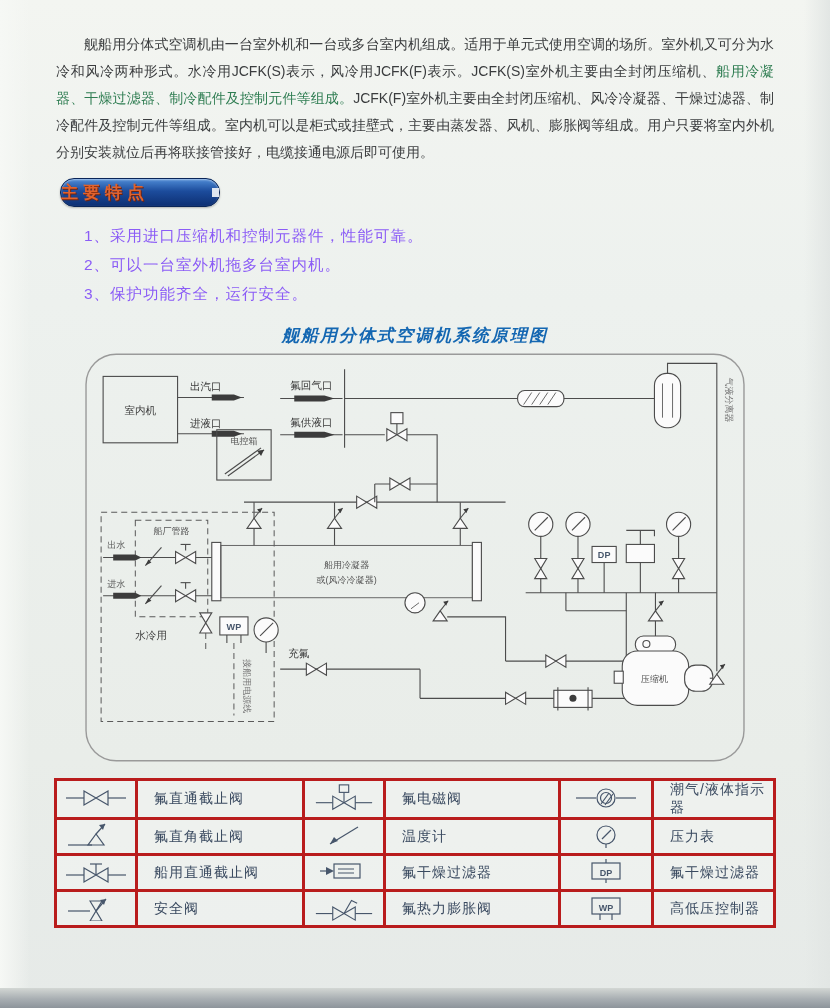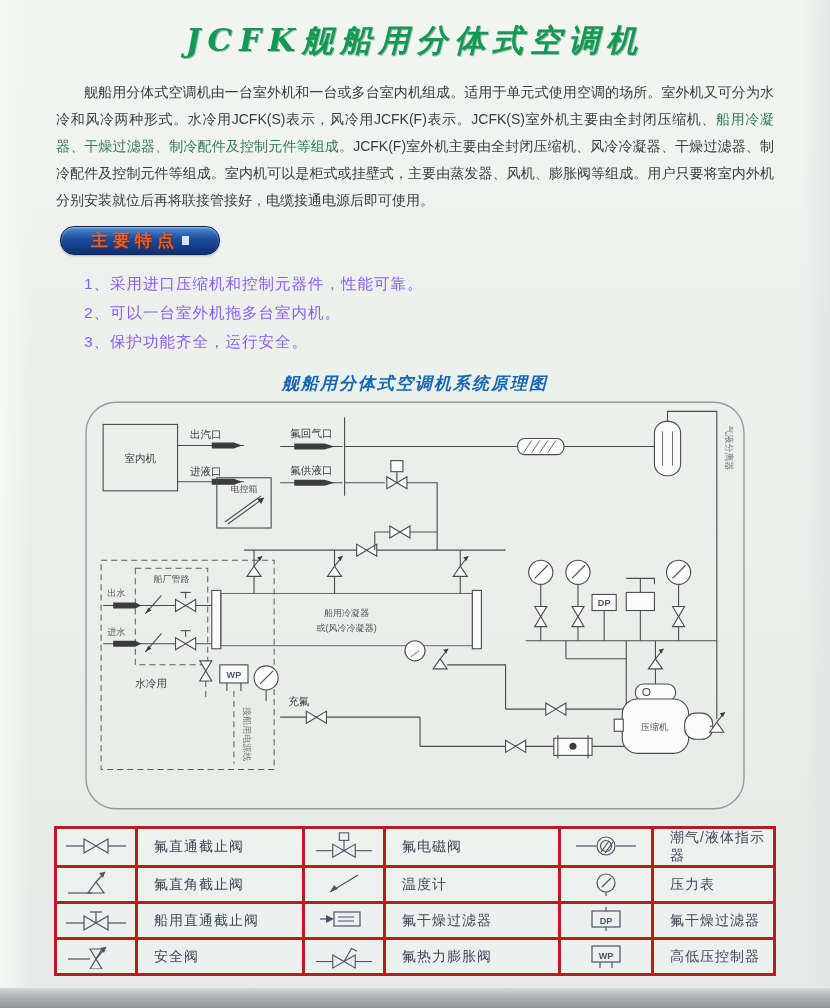--- a/index.html
+++ b/index.html
@@ -16,21 +16,21 @@
     text-shadow:1px 1px 0 rgba(8,90,50,.35);
   }
   .intro{
     margin:17px 2px 0 2px;font-size:14px;line-height:27px;
     text-align:justify;text-indent:2em;color:#3a3c3e;
   }
   .intro .green{color:#2f7d52;}
   .badge{
     margin:12px 8px 0 6px;width:158px;height:27px;border-radius:14px;
     background:linear-gradient(180deg,#4e8bd6 0%,#1c4c9c 45%,#0d2f73 100%);
-    border:1px solid #0a2558;display:flex;align-items:center;justify-content:center;
+    border:1px solid #0a2558;display:flex;align-items:center;justify-content:space-between;
     box-shadow:inset 0 1px 2px rgba(255,255,255,.5),0 1px 2px rgba(0,0,0,.25);
   }
   .badge-text{
     font-size:17px;font-weight:bold;color:#e0622d;letter-spacing:5px;
     text-shadow:1px 1px 0 #6e2310;
   }
   .badge-sq{width:7px;height:9px;background:#dde4f0;margin-left:3px;display:inline-block;}
   .features{list-style:none;margin:14px 0 0 0;padding:0 0 0 30px;}
   .features li{font-size:15.5px;line-height:29px;color:#8b5cf6;letter-spacing:1px;}
   .diagram-title{
@@ -70,21 +70,20 @@
     background:linear-gradient(270deg,#e2e6e4,rgba(226,230,228,0));}
 </style>
 </head>
 <body>
 
 <div class="side-shade-l"></div>
 <div class="side-shade-r"></div>
 
 <div class="page">
 
-  <h1 class="title">JCFK舰船用分体式空调机</h1>
 
   <p class="intro"><span>舰船用分体式空调机由一台室外机和一台或多台室内机组成。适用于单元式使用空调的场所。室外机又可分为水冷和风冷两种形式。水冷用JCFK(S)表示，风冷用JCFK(F)表示。JCFK(S)室外机主要由全封闭压缩机、</span><span class="green">船用冷凝器、干燥过滤器、制冷配件及控制元件等组成。</span><span>JCFK(F)室外机主要由全封闭压缩机、风冷冷凝器、干燥过滤器、制冷配件及控制元件等组成。室内机可以是柜式或挂壁式，主要由蒸发器、风机、膨胀阀等组成。用户只要将室内外机分别安装就位后再将联接管接好，电缆接通电源后即可使用。</span></p>
 
   <div class="badge">
     <span class="badge-text">主要特点</span>
     <span class="badge-sq"></span>
   </div>
 
   <ul class="features">
     <li>1、采用进口压缩机和控制元器件，性能可靠。</li>

